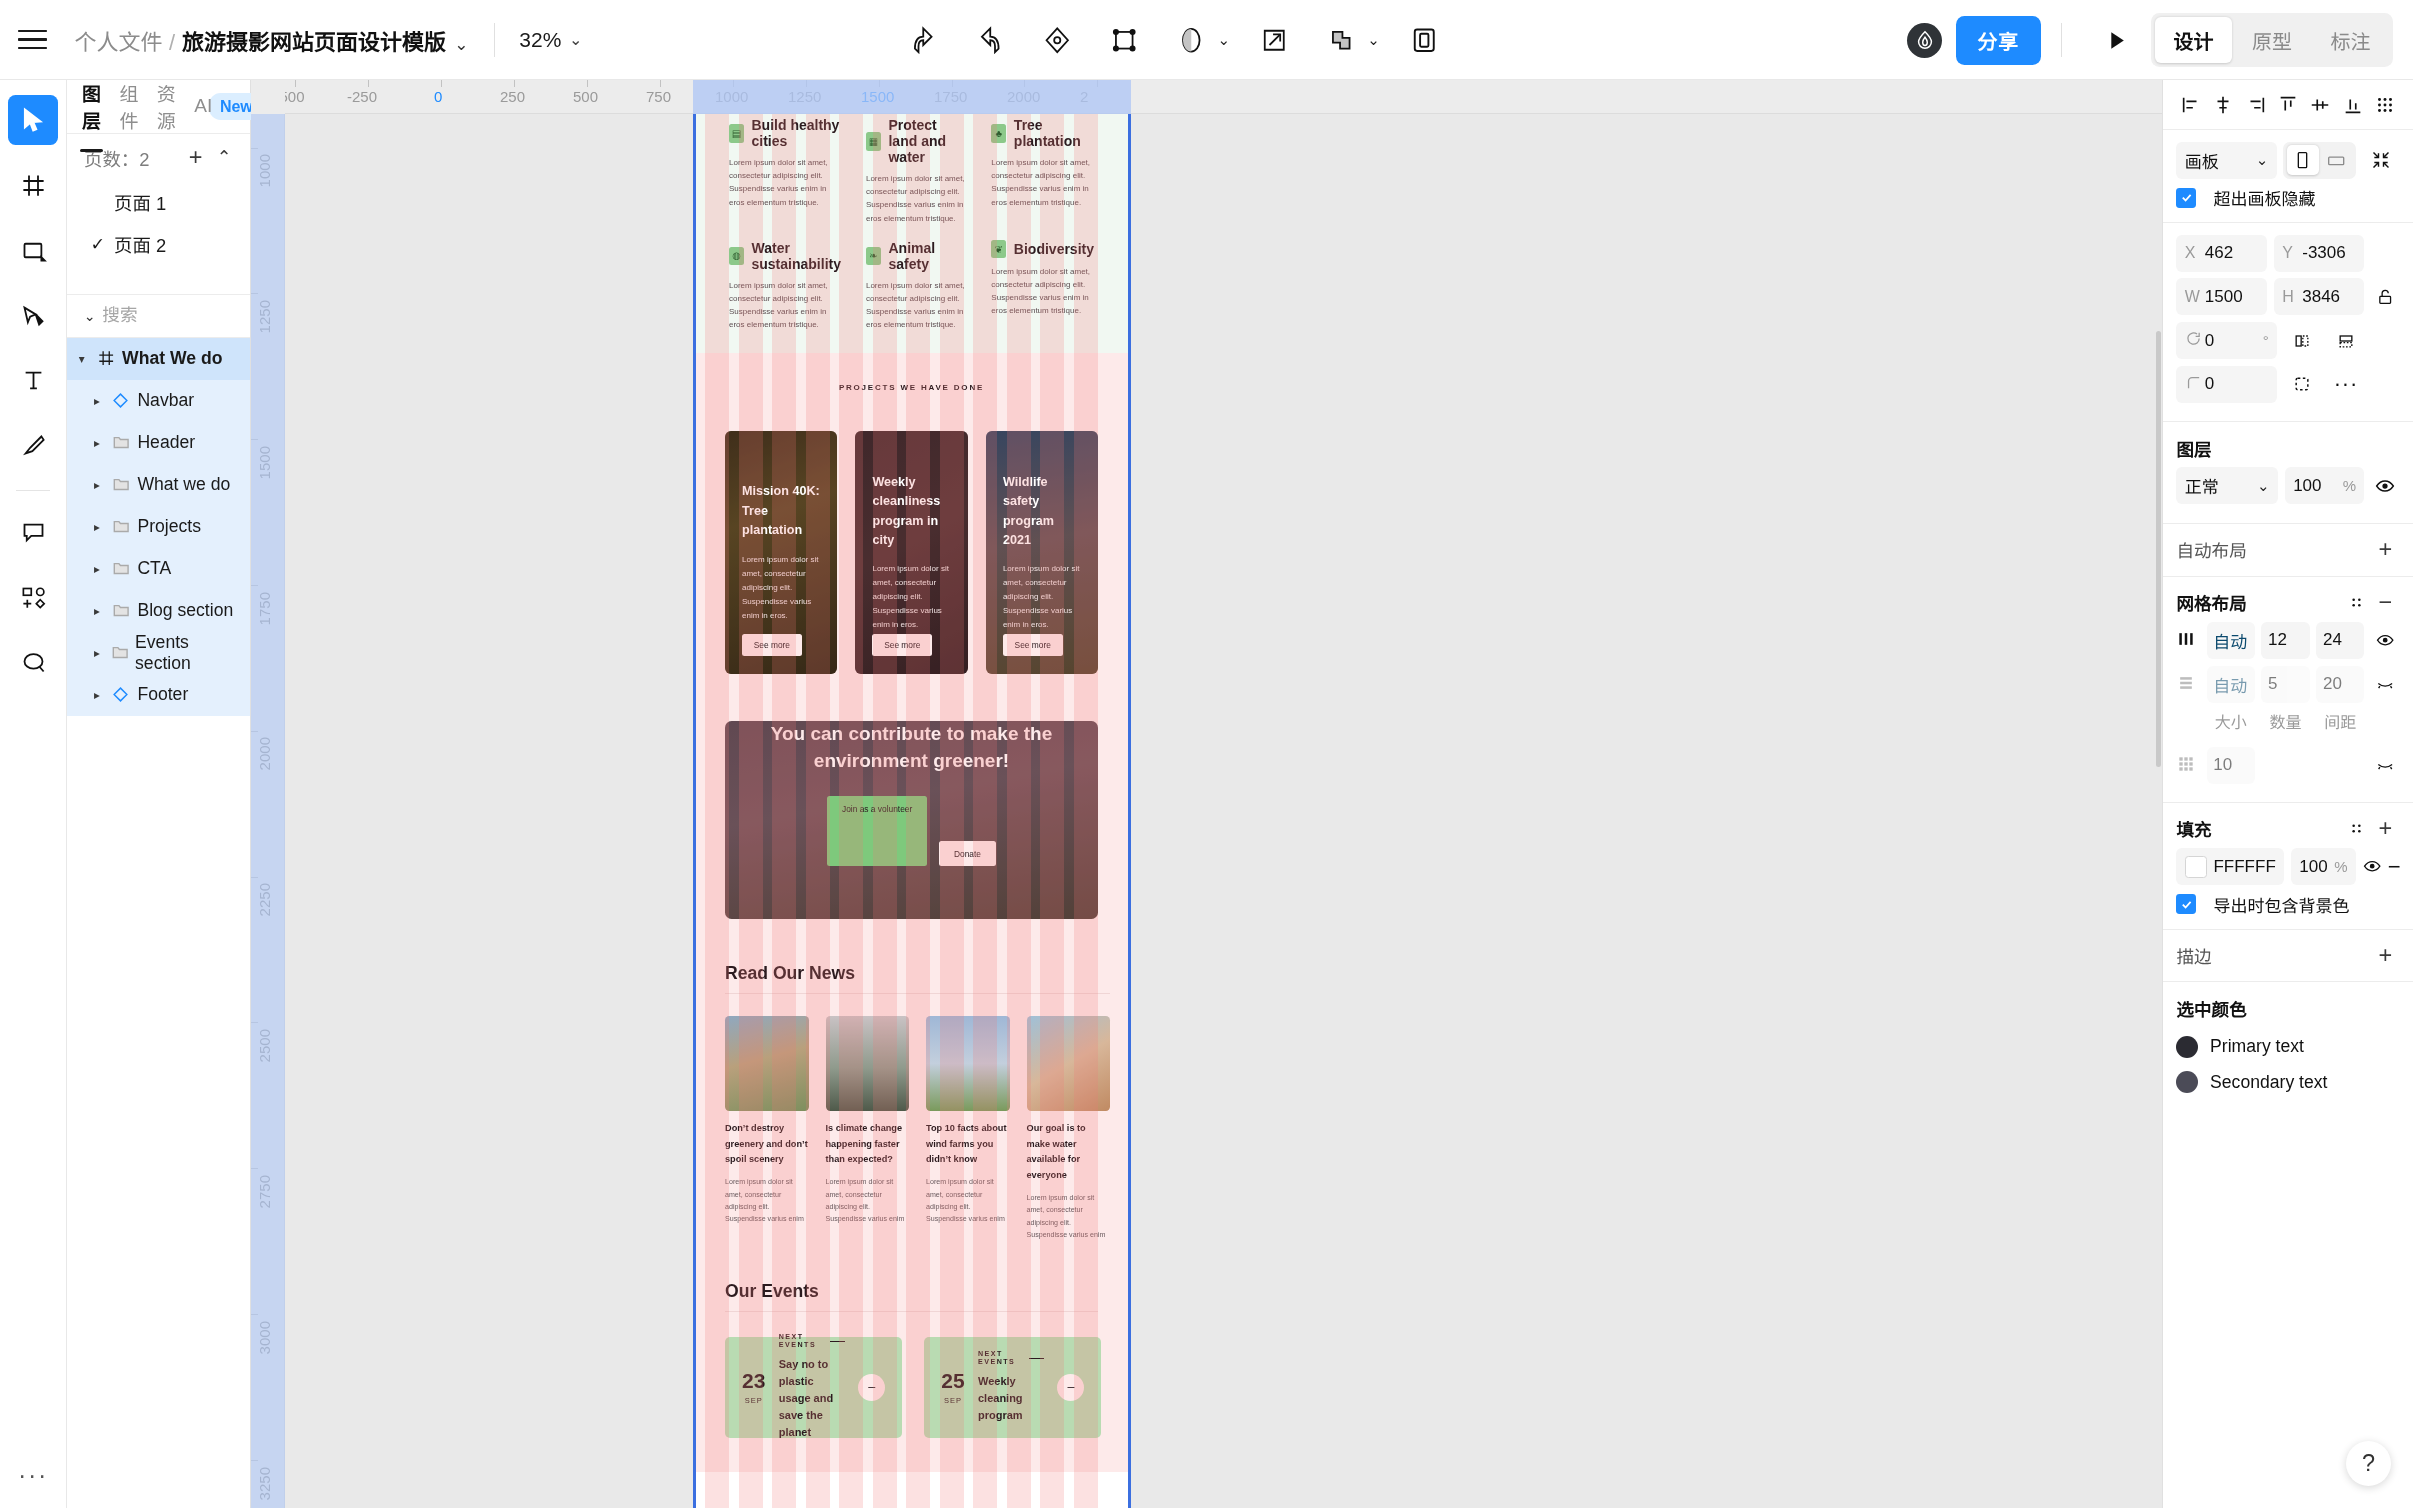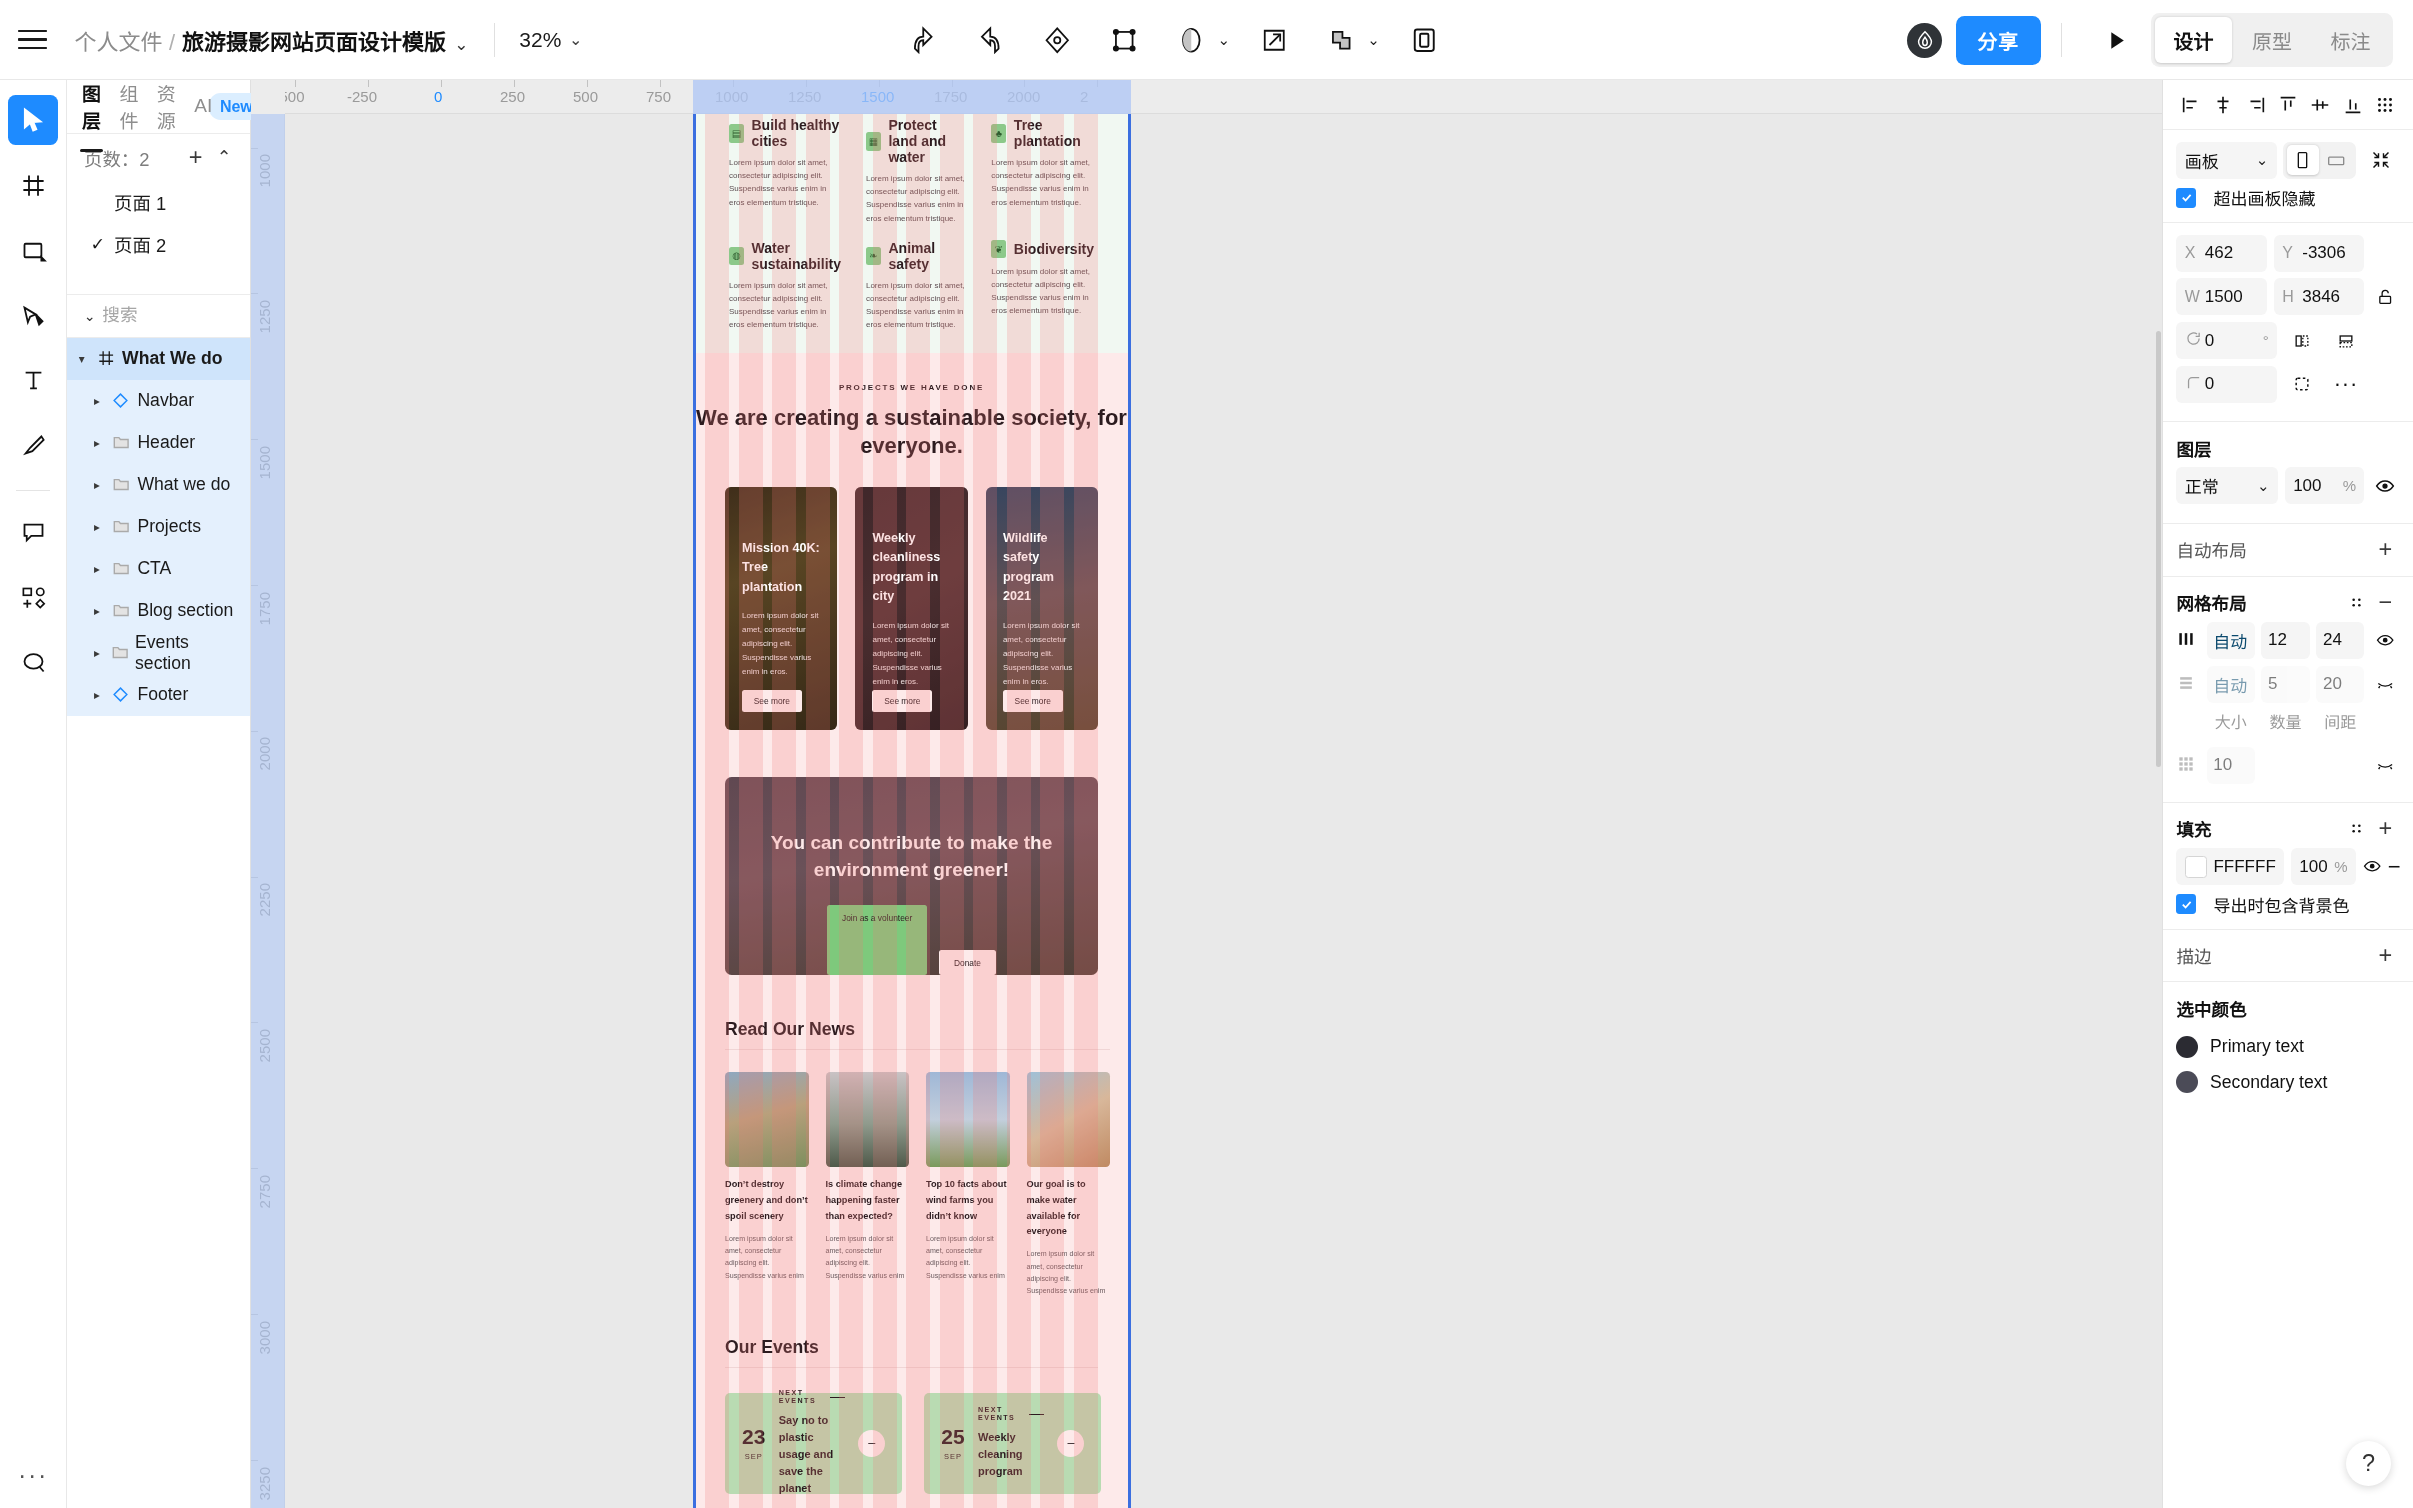--- a/index.html
+++ b/index.html
@@ -142,21 +142,21 @@
   .pc1 { background: linear-gradient(160deg,#4a3a1e 0%,#6d5a2a 35%,#3c3218 100%); }
   .pc2 { background: linear-gradient(150deg,#4a3135 0%,#59393c 45%,#3b2528 100%); }
   .pc3 { background: linear-gradient(170deg,#3e5b80 0%,#7a6a6e 45%,#6b5a3a 100%); }
   .proj-card::after{content:"";position:absolute;inset:0;background:rgba(40,20,20,.30);}
   .pc-t { font-size: 12.6px; font-weight: 700; color: #fff; line-height: 1.55; position: relative; z-index: 2; }
   .pc-p { font-size: 8px; line-height: 1.75; color: #f0e3e3; margin-top: 11.7px; position: relative; z-index: 2; }
   .pc-btn { position: absolute; left: 17px; bottom: 18.4px; background: #fdeaea; color: #2b1b1f;
      font-size: 8.4px; padding: 5.9px 11.7px; border-radius: 2.5px; z-index: 3; cursor: pointer; }
 
   .cta { margin: 47px 30px 0 30px; height: 198px; border-radius: 6.7px; position: relative;
-     overflow: hidden; display: flex; flex-direction: column; align-items: center; justify-content: flex-end;
+     overflow: hidden; display: flex; flex-direction: column; align-items: center; justify-content: flex-start;
      background: linear-gradient(170deg,#6d5560 0%,#7a6069 40%,#5a4a3e 100%); }
   .cta::after{content:"";position:absolute;inset:0;background:rgba(60,35,40,.25);}
   .cta-t { font-size: 19px; font-weight: 700; color: #fdeaea; text-align: center; line-height: 1.4;
      position: relative; z-index: 2; }
   .cta-btns { display: flex; gap: 11.7px; margin-top: 22px; position: relative; z-index: 2; }
   .cta-b1 { background: #7ec97c; color: #2b1b1f; font-size: 8.4px; padding: 7.5px 15px; border-radius: 2.5px; cursor:pointer;}
   .cta-b2 { background: #fdeaea; color: #2b1b1f; font-size: 8.4px; padding: 7.5px 15px; border-radius: 2.5px; cursor:pointer;margin-top:45px;}
 
   .blog { padding: 44px 18px 0 30px; }
   .sec-h { font-size: 17.6px; font-weight: 700; color: #2b1b1f; position: relative; padding-bottom: 10px; }
@@ -629,21 +629,20 @@
                     <span class="wwd-ico">❦</span>
                   <span class="wwd-t">Biodiversity</span>
                   </div>
                 <div class="wwd-p">Lorem ipsum dolor sit amet, consectetur adipiscing elit. Suspendisse varius enim in eros elementum tristique.</div>
               </div>
             </div>
           </div>
 
           <div class="sec-pink">
             <div class="proj-kicker">PROJECTS WE HAVE DONE</div>
-            <div class="proj-title">We are creating a sustainable society, for everyone.</div>
             <div class="proj-grid">
               <div class="proj-card pc1">
                 <div class="pc-t">Mission 40K: Tree plantation</div>
                 <div class="pc-p">Lorem ipsum dolor sit amet, consectetur adipiscing elit. Suspendisse varius enim in eros.</div>
                 <div class="pc-btn">See more</div>
               </div>
               <div class="proj-card pc2">
                 <div class="pc-t">Weekly cleanliness program in city</div>
                 <div class="pc-p">Lorem ipsum dolor sit amet, consectetur adipiscing elit. Suspendisse varius enim in eros.</div>
                 <div class="pc-btn">See more</div>

